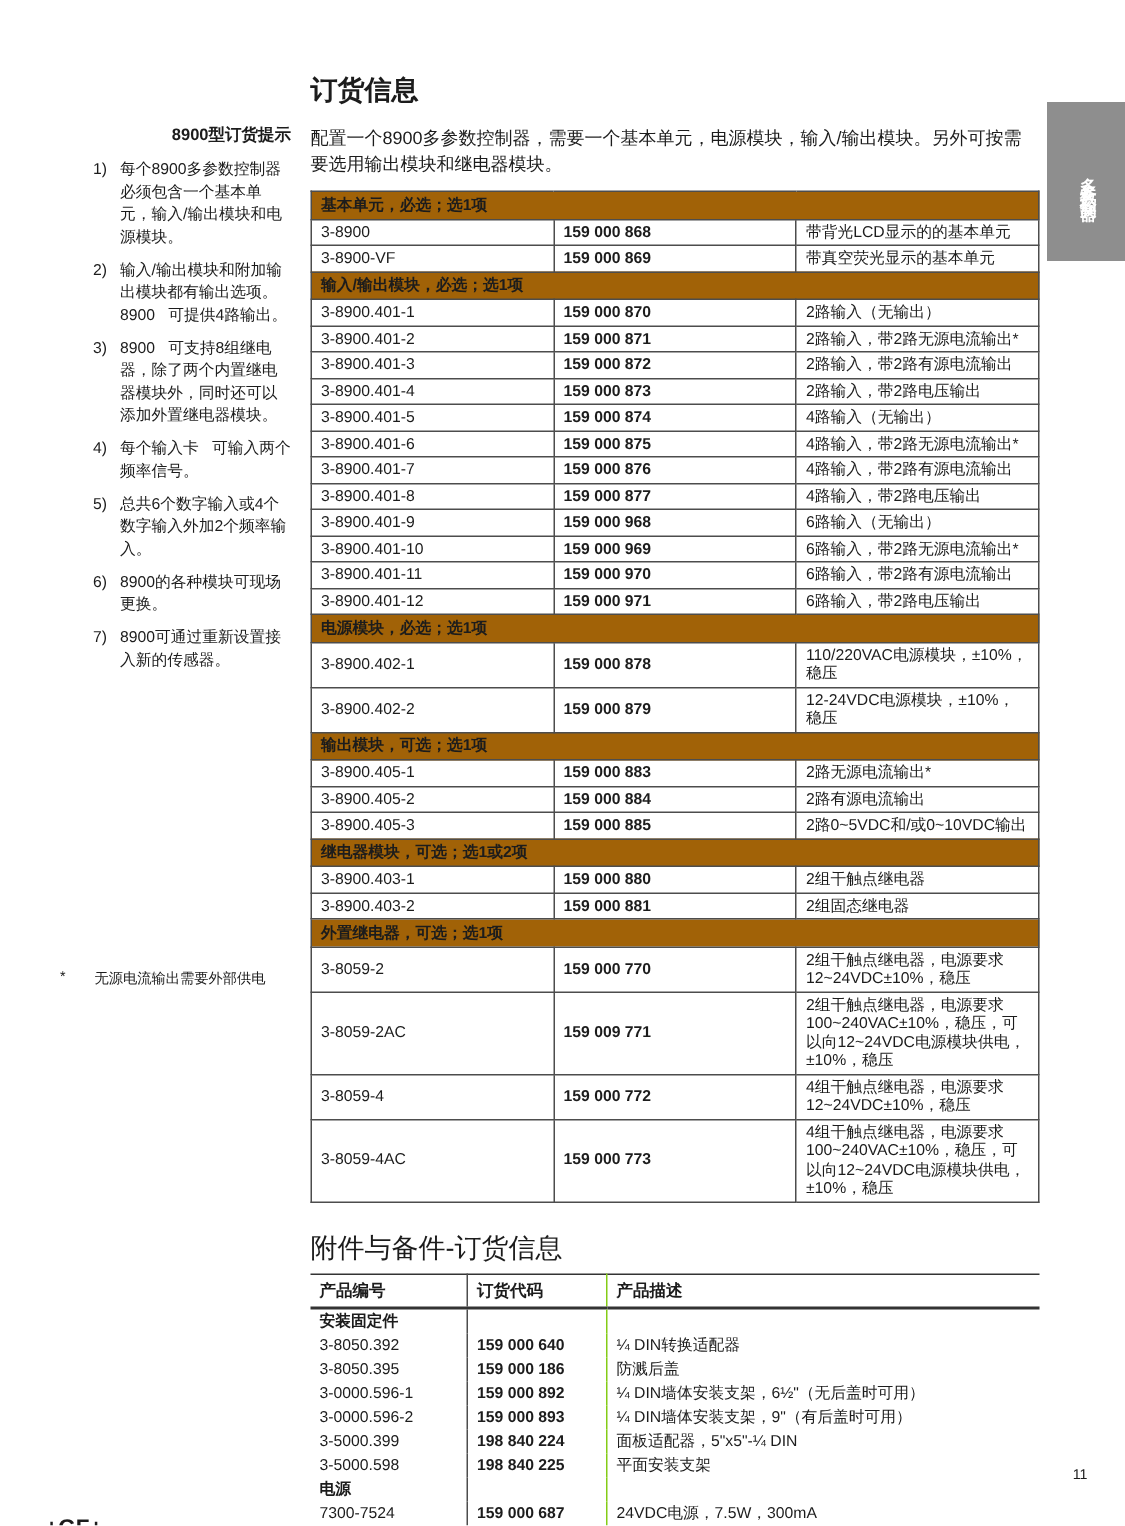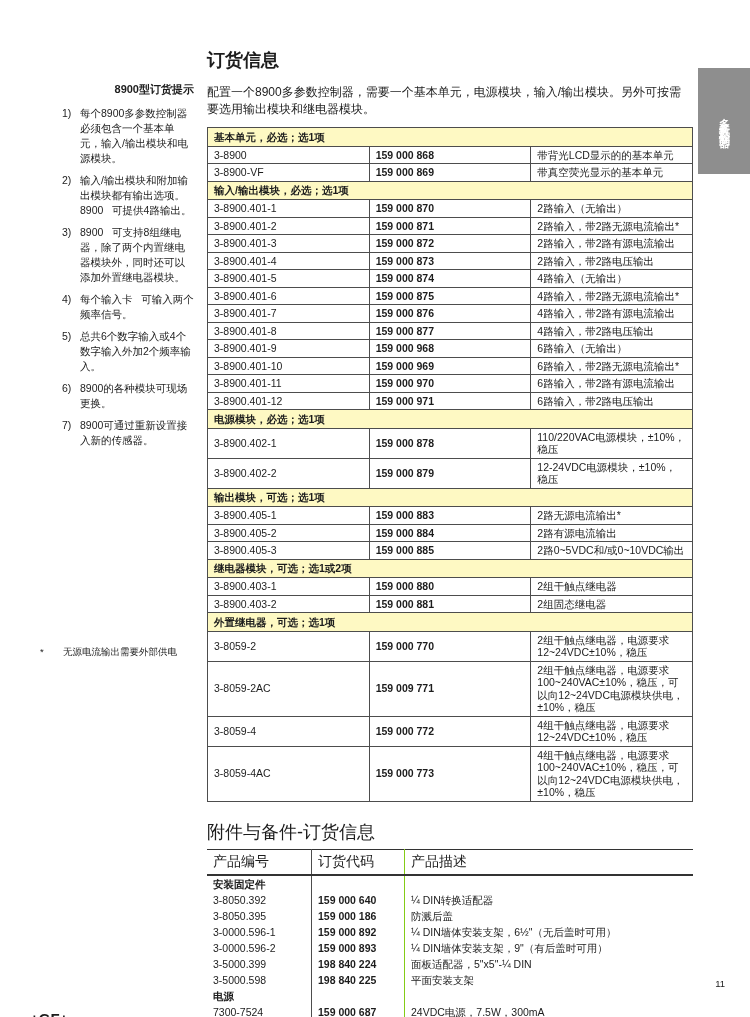--- a/index.html
+++ b/index.html
@@ -20,25 +20,25 @@
   .footnote .mark{width:23px;flex:none;}
   
   .main{position:absolute;left:207px;top:36px;width:486px;}
   .main h1{font-size:18px;font-weight:bold;margin:12px 0 6px 0;}
   .intro{font-size:12px;line-height:17px;margin:12px 0 9px 0;}
   table{border-collapse:collapse;width:100%;table-layout:fixed;}
   
   #ordering-table td{border:1px solid #4d4d4d;font-size:10.5px;line-height:12.5px;padding:2px 6px;vertical-align:middle;}
   #ordering-table td.code{width:86px;}
   #ordering-table td.order{width:76px;font-weight:bold;}
-  #ordering-table tr.sec td{background:#fef9c3;font-weight:bold;padding:2.5px 6px;}
+  #ordering-table tr.sec td{background:#a16207;font-weight:bold;padding:2.5px 6px;}
   
   .acc-title{font-size:18px;font-weight:normal;margin:18px 0 0 0;}
   #accessories-table{margin-top:5px;}
-  #accessories-table th{font-size:14px;text-align:left;font-weight:normal;padding:3px 6px;
+  #accessories-table th{font-size:11px;text-align:left;font-weight:bold;padding:3px 6px;
        border-top:1px solid #333;border-bottom:2px solid #333;}
   #accessories-table td{font-size:10.5px;line-height:12px;padding:2px 6px;vertical-align:middle;}
   #accessories-table .c1{width:92px;border-right:1px solid #4d4d4d;}
   #accessories-table .c2{width:80px;border-right:1px solid #84cc16;}
   #accessories-table td.c2{font-weight:bold;}
   #accessories-table tr.grp td.c1{font-weight:bold;}
   
   .footer-logo{position:absolute;left:30px;top:1010px;font-size:15px;font-weight:bold;}
   .page-number{position:absolute;right:25px;top:978px;font-size:9.5px;}
 </style>

